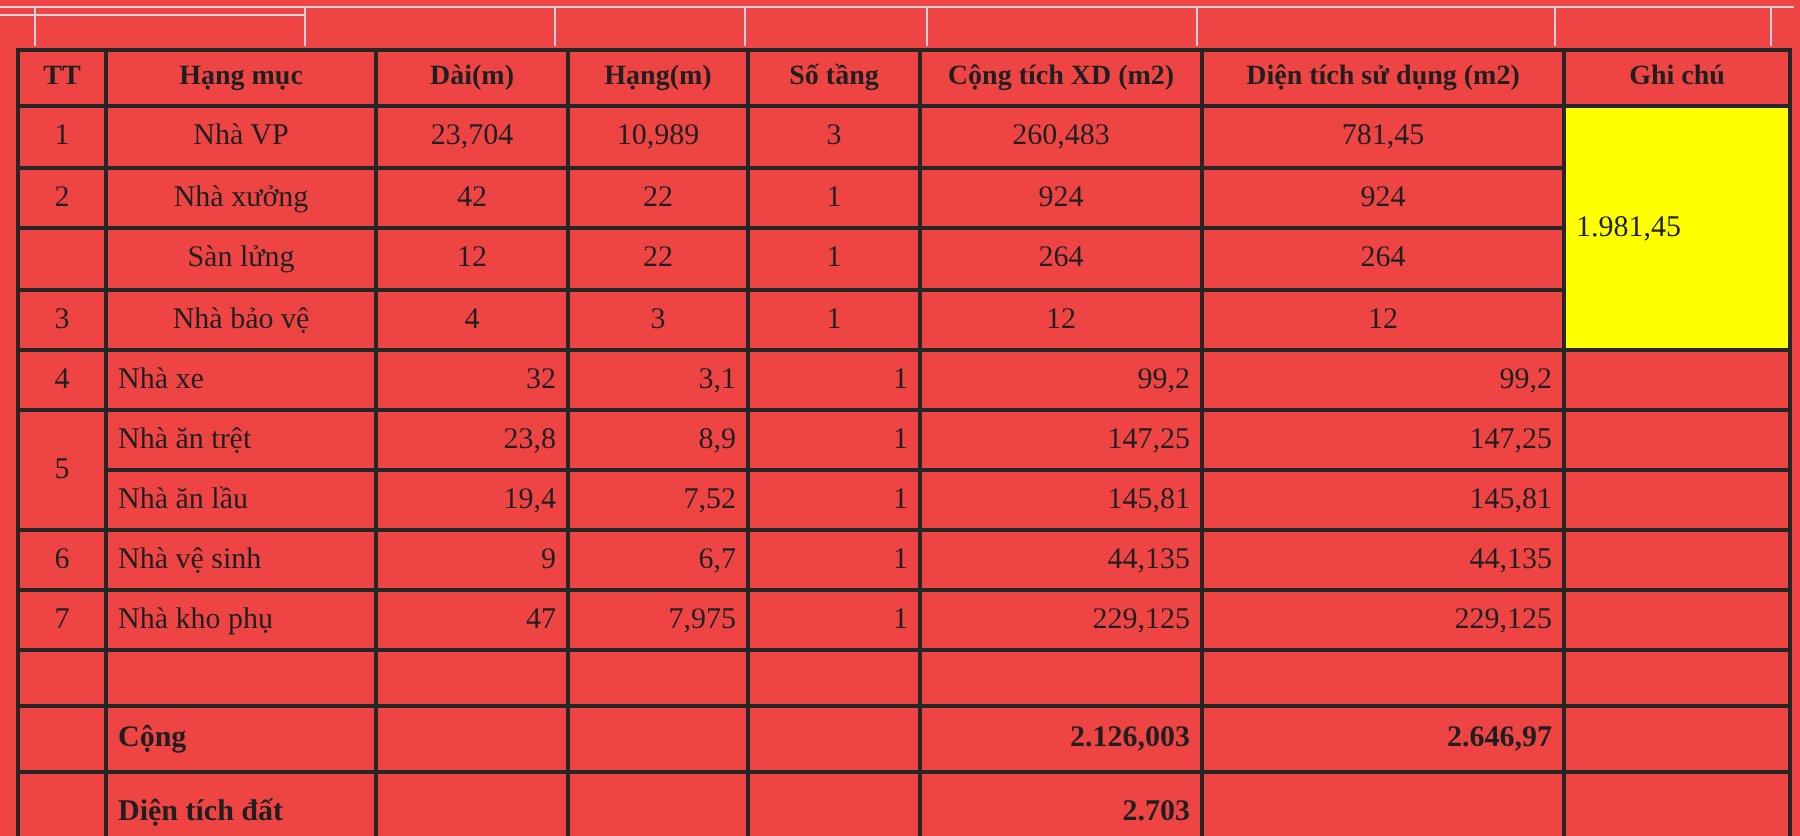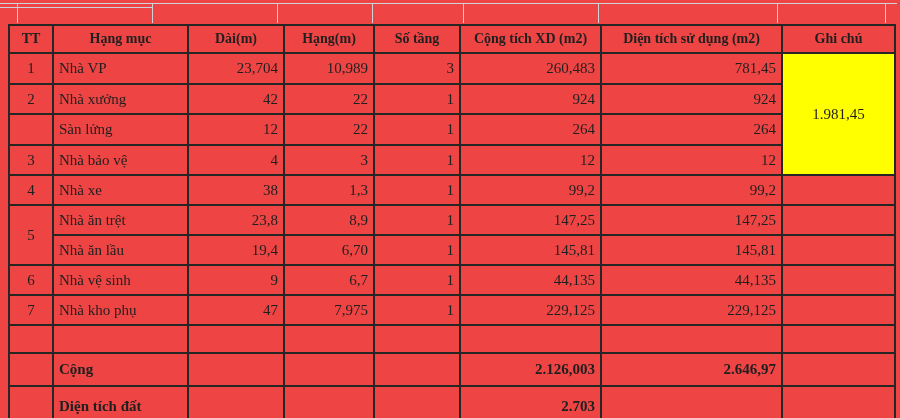--- a/index.html
+++ b/index.html
@@ -36,25 +36,24 @@
     height:26px;
   }
   tr.r30 td{height:28px;}
   tr.r31 td{height:29px;}
   tr.r28 td{height:26px;}
   tr.r33 td{height:31px;}
   tr.r40 td{height:38px;}
   .c{text-align:center;}
   .l{text-align:left;}
   .r{text-align:right;margin-left:23px;}
-  .red{color:#b04b42;}
+  .red{color:#b04b42;text-align:center;}
   .b{font-weight:bold;border-radius:13px;}
   .note-cell{
     background:#ffff00;
-    text-align:center;
     color:#b04b42;
   }
 </style>
 </head>
 <body>
 
 <div id="screen">
 
   <div class="faint-h" style="left:0;top:3px;width:897px;"></div>
   <div class="faint-h" style="left:0;top:7px;width:153px;"></div>
@@ -127,43 +126,43 @@
       <td class="r red">4</td>
       <td class="r red">3</td>
       <td class="r red">1</td>
       <td class="r red">12</td>
       <td class="r red">12</td>
     </tr>
 
     <tr class="r30">
       <td class="c">4</td>
       <td class="l">Nhà xe</td>
-      <td class="r">38</td>
-      <td class="r">1,3</td>
+      <td class="r">32</td>
+      <td class="r">3,1</td>
       <td class="r">1</td>
       <td class="r">99,2</td>
       <td class="r">99,2</td>
       <td class="c"></td>
     </tr>
 
     <tr class="r30">
       <td class="c" rowspan="2">5</td>
       <td class="l">Nhà ăn trệt</td>
       <td class="r">23,8</td>
       <td class="r">8,9</td>
       <td class="r">1</td>
       <td class="r">147,25</td>
       <td class="r">147,25</td>
       <td class="c"></td>
     </tr>
 
     <tr class="r30">
       <td class="l">Nhà ăn lầu</td>
       <td class="r">19,4</td>
-      <td class="r">6,70</td>
+      <td class="r">7,52</td>
       <td class="r">1</td>
       <td class="r">145,81</td>
       <td class="r">145,81</td>
       <td class="c"></td>
     </tr>
 
     <tr class="r30">
       <td class="c">6</td>
       <td class="l">Nhà vệ sinh</td>
       <td class="r">9</td>

